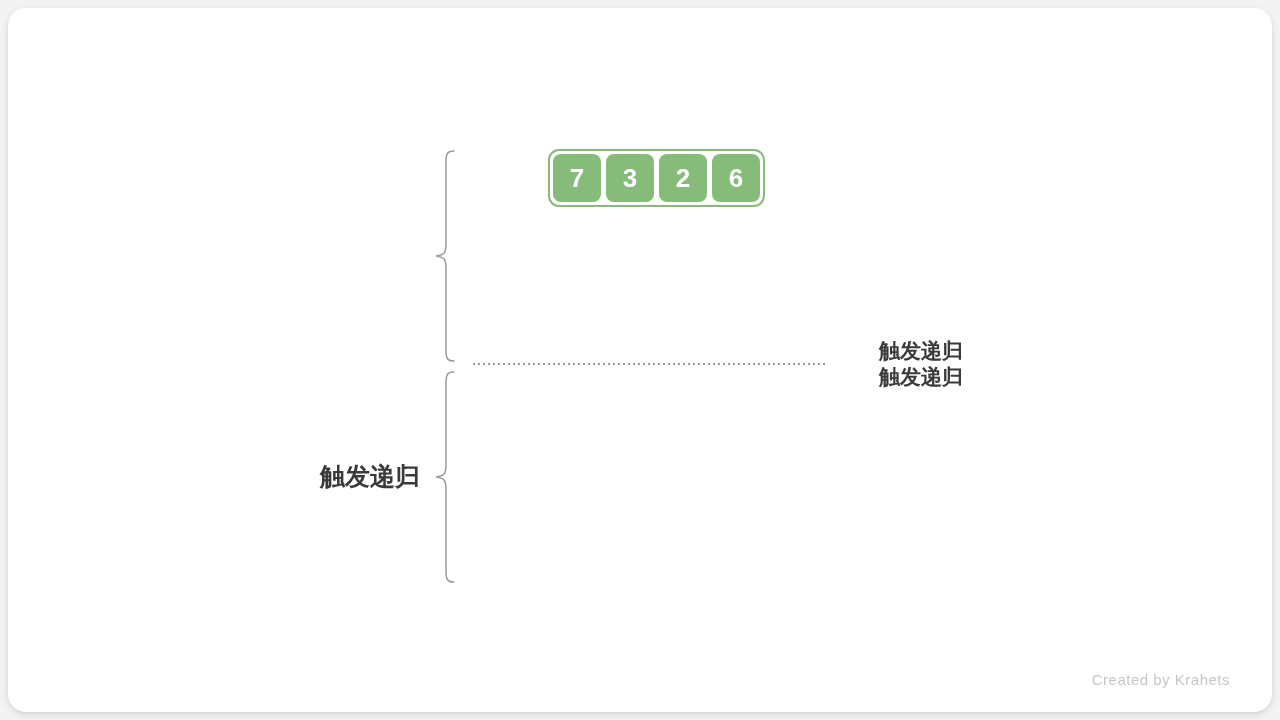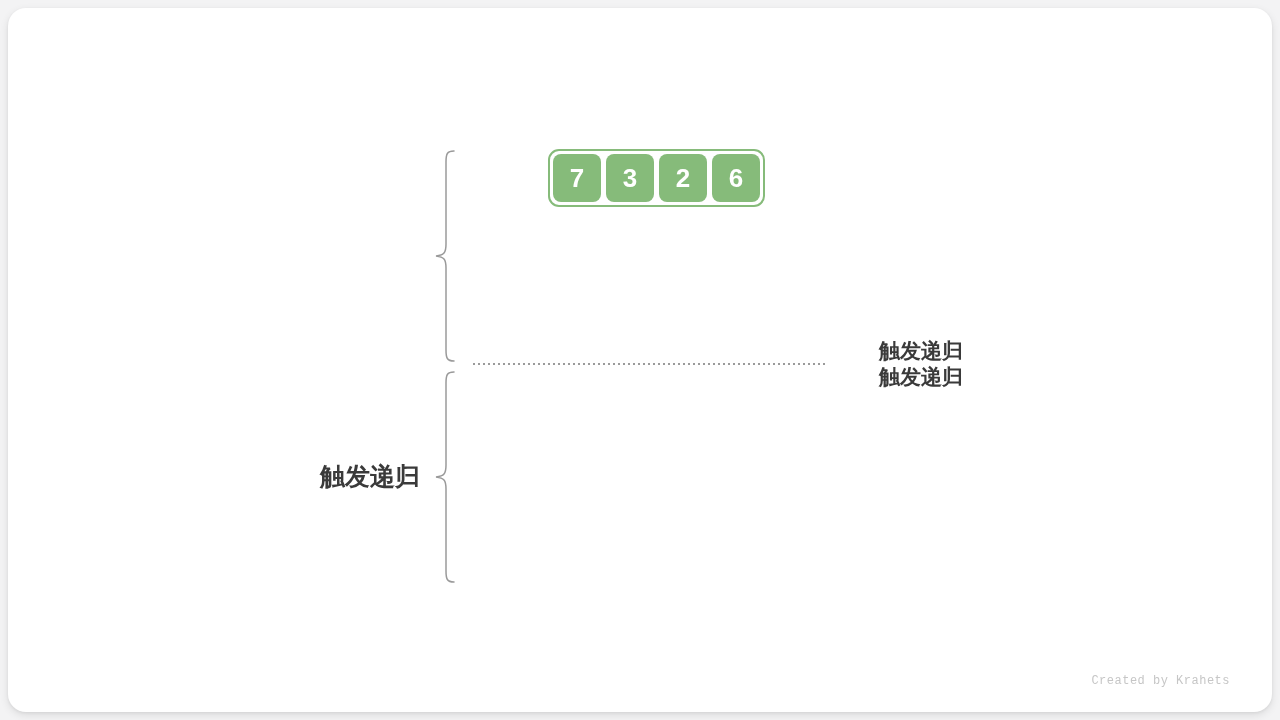--- a/index.html
+++ b/index.html
@@ -78,22 +78,22 @@
     left: 871px; top: 330px;
     font-size: 21px;
     font-weight: bold;
     color: var(--text-dark);
     line-height: 26px;
     white-space: nowrap;
   }
   .watermark {
     position: absolute;
     right: 42px; bottom: 24px;
-    font-family: Liberation Mono, monospace;
-    font-size: 12px;
+    font-family: Liberation Sans, sans-serif;
+    font-size: 15px;
     color: var(--watermark);
     letter-spacing: 0.5px;
   }
 </style>
 </head>
 <body>
 
 <div class="card">
 
   <div class="array-container">

